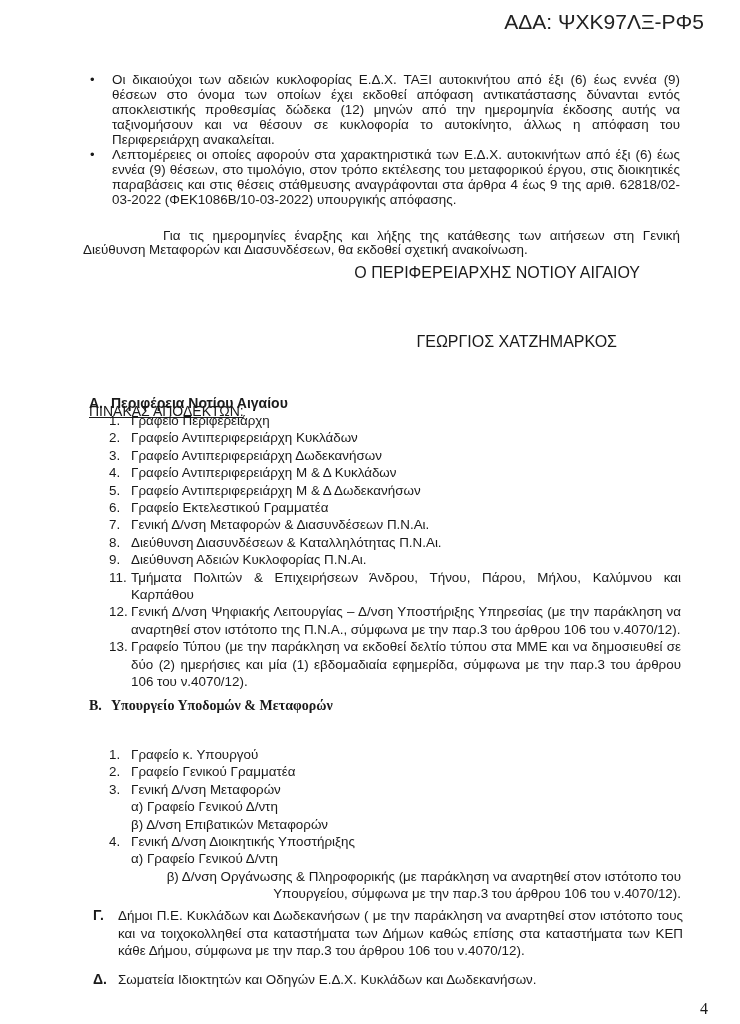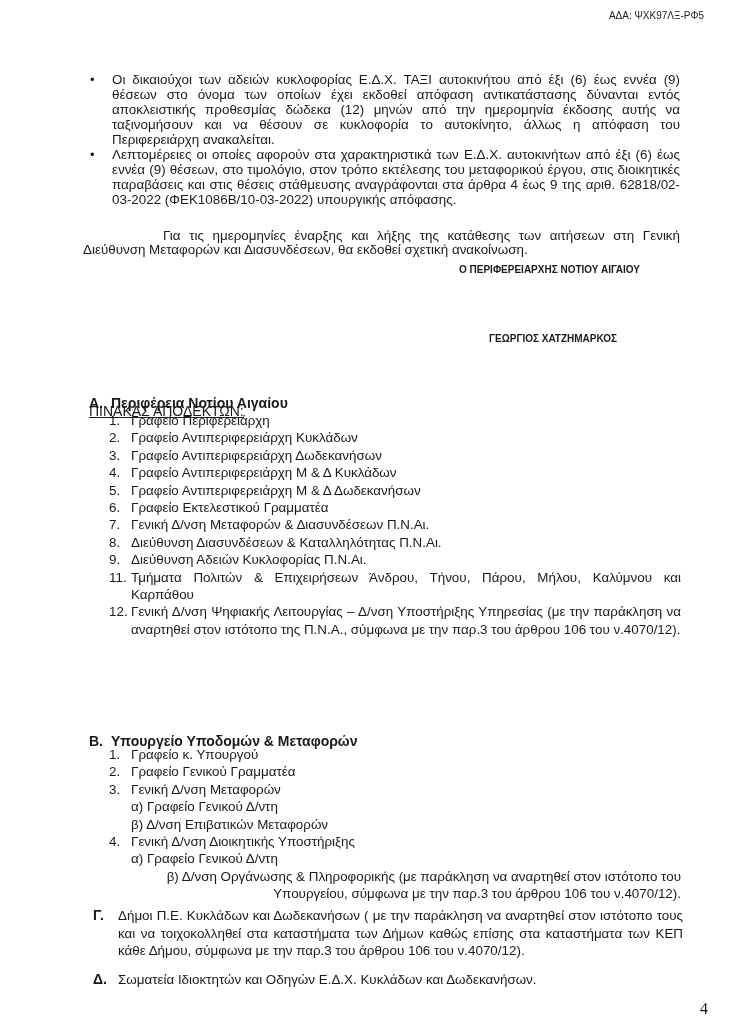--- a/index.html
+++ b/index.html
@@ -1,25 +1,25 @@
 <!DOCTYPE html>
 <html><head>
 <meta charset="utf-8">
 <style>
   html, body { margin: 0; padding: 0; background: #ffffff; }
   body { width: 740px; height: 1024px; position: relative; overflow: hidden;
          font-family: "Liberation Sans", sans-serif; color: #1a1a1a; font-size: 13.4px; }
   .abs { position: absolute; }
-  .ada { right: 36px; top: 10px; font-size: 10px; color: #222; }
+  .ada { right: 36px; top: 10px; font-size: 21px; color: #222; }
   .bullet-block { left: 88px; width: 592px; }
   .bullet { position: relative; padding-left: 24px; line-height: 15px; text-align: justify; }
   .bullet::before { content: "•"; position: absolute; left: 2px; top: 0; font-size: 13px; }
   .para { left: 83px; width: 597px; top: 229px; line-height: 14px; text-align: justify; }
   .para .indent { display: inline-block; width: 80px; }
-  .sig { font-weight: bold; font-size: 10px; }
+  .sig { font-weight: normal; font-size: 16px; }
   .sig1 { left: 0; right: 0; top: 264px; text-align: right; padding-right: 100px; }
   .sig2 { left: 8px; right: 0; top: 333px; text-align: right; padding-right: 123px; }
   .pinakas { left: 89px; top: 364px; text-decoration: underline; font-size: 14px; margin-top: 39px; }
   .section-title { font-weight: bold; font-size: 14px; }
   .sec-letter { display: inline-block; width: 22px; }
   .list { left: 109px; width: 572px; line-height: 17.4px; }
   .list .item { position: relative; padding-left: 22px; text-align: justify; }
   .list .num { position: absolute; left: 0; top: 0; }
   .hang { padding-left: 50px; text-indent: 0; }
   .gsec { left: 93px; width: 590px; line-height: 17.6px; }
@@ -53,23 +53,24 @@
   <div class="item"><span class="num">3.</span><span>Γραφείο Αντιπεριφερειάρχη Δωδεκανήσων</span></div>
   <div class="item"><span class="num">4.</span><span>Γραφείο Αντιπεριφερειάρχη Μ &amp; Δ Κυκλάδων</span></div>
   <div class="item"><span class="num">5.</span><span>Γραφείο Αντιπεριφερειάρχη Μ &amp; Δ Δωδεκανήσων</span></div>
   <div class="item"><span class="num">6.</span><span>Γραφείο Εκτελεστικού Γραμματέα</span></div>
   <div class="item"><span class="num">7.</span><span>Γενική Δ/νση Μεταφορών &amp; Διασυνδέσεων Π.Ν.Αι.</span></div>
   <div class="item"><span class="num">8.</span><span>Διεύθυνση Διασυνδέσεων &amp; Καταλληλότητας Π.Ν.Αι.</span></div>
   <div class="item"><span class="num">9.</span><span>Διεύθυνση Αδειών Κυκλοφορίας Π.Ν.Αι.</span></div>
   <div class="item" style="text-align:justify; text-align-last:justify;"><span class="num">11.</span><span>Τμήματα Πολιτών &amp; Επιχειρήσεων Άνδρου, Τήνου, Πάρου, Μήλου, Καλύμνου και</span></div>
   <div class="item hang">Καρπάθου</div>
   <div class="item"><span class="num">12.</span><span>Γενική Δ/νση Ψηφιακής Λειτουργίας – Δ/νση Υποστήριξης Υπηρεσίας (με την παράκληση να αναρτηθεί στον ιστότοπο της Π.Ν.Α., σύμφωνα με την παρ.3 του άρθρου 106 του ν.4070/12).</span></div>
+  <div class="item"><span class="num">13.</span><span>Γραφείο Τύπου (με την παράκληση να εκδοθεί δελτίο τύπου στα ΜΜΕ και να δημοσιευθεί σε δύο (2) ημερήσιες και μία (1) εβδομαδιαία εφημερίδα, σύμφωνα με την παρ.3 του άρθρου 106 του ν.4070/12).</span></div>
 </div>
 
-<div class="abs section-title" style="left:89px; top:733px;">
+<div class="abs section-title" style="left:89px; top:698px;font-family:Liberation Serif, serif;">
   <span class="sec-letter">Β.</span><span>Υπουργείο Υποδομών &amp; Μεταφορών</span>
 </div>
 <div class="abs list" style="top:746px;">
   <div class="item"><span class="num">1.</span><span>Γραφείο κ. Υπουργού</span></div>
   <div class="item"><span class="num">2.</span><span>Γραφείο Γενικού Γραμματέα</span></div>
   <div class="item"><span class="num">3.</span><span>Γενική Δ/νση Μεταφορών</span></div>
   <div class="item">α) Γραφείο Γενικού Δ/ντη</div>
   <div class="item">β) Δ/νση Επιβατικών Μεταφορών</div>
   <div class="item"><span class="num">4.</span><span>Γενική Δ/νση Διοικητικής Υποστήριξης</span></div>
   <div class="item">α) Γραφείο Γενικού Δ/ντη</div>

